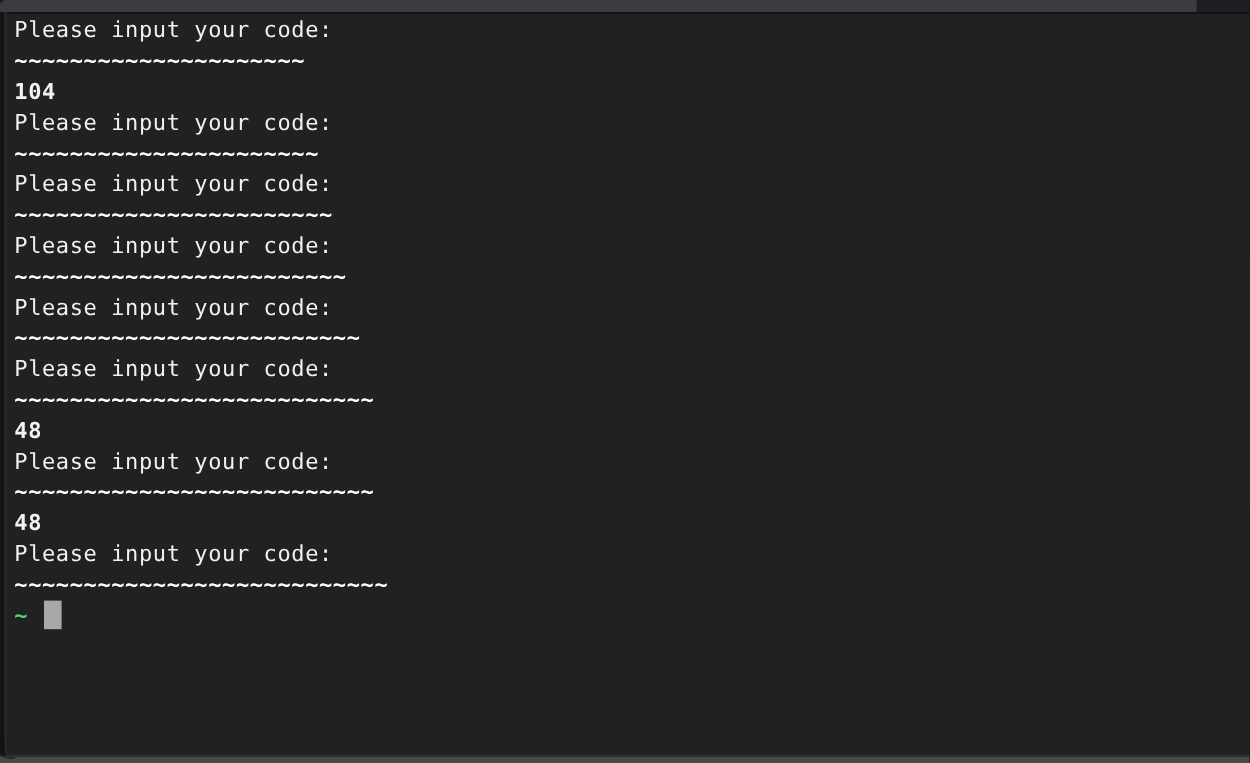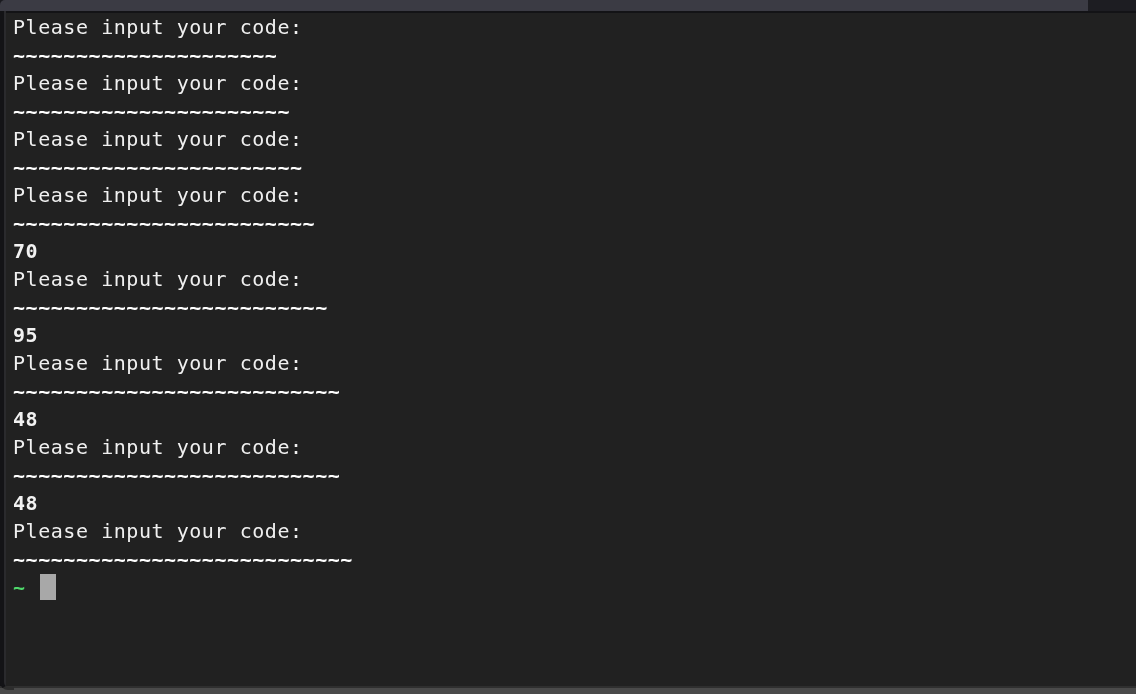--- a/index.html
+++ b/index.html
@@ -177,30 +177,29 @@
   </div>
   <div class="titlebar-shadow"></div>
 
   <div class="edge-left"></div>
   <div class="edge-left-inner"></div>
 
   <div class="terminal">
     <div class="screen" id="screen">
         <div class="line prompt-line">Please input your code:</div>
         <div class="line tilde-line">~~~~~~~~~~~~~~~~~~~~~</div>
+        <div class="line value-line">104</div>
         <div class="line prompt-line">Please input your code:</div>
         <div class="line tilde-line">~~~~~~~~~~~~~~~~~~~~~~</div>
         <div class="line prompt-line">Please input your code:</div>
         <div class="line tilde-line">~~~~~~~~~~~~~~~~~~~~~~~</div>
         <div class="line prompt-line">Please input your code:</div>
         <div class="line tilde-line">~~~~~~~~~~~~~~~~~~~~~~~~</div>
-        <div class="line value-line">70</div>
         <div class="line prompt-line">Please input your code:</div>
         <div class="line tilde-line">~~~~~~~~~~~~~~~~~~~~~~~~~</div>
-        <div class="line value-line">95</div>
         <div class="line prompt-line">Please input your code:</div>
         <div class="line tilde-line">~~~~~~~~~~~~~~~~~~~~~~~~~~</div>
         <div class="line value-line">48</div>
         <div class="line prompt-line">Please input your code:</div>
         <div class="line tilde-line">~~~~~~~~~~~~~~~~~~~~~~~~~~</div>
         <div class="line value-line">48</div>
         <div class="line prompt-line">Please input your code:</div>
         <div class="line tilde-line">~~~~~~~~~~~~~~~~~~~~~~~~~~~</div>
         <div class="shell-line"><span class="shell-sigil">~</span><span class="shell-gap"></span><span class="shell-command"></span><span class="cursor-block"></span></div>
       </div>

